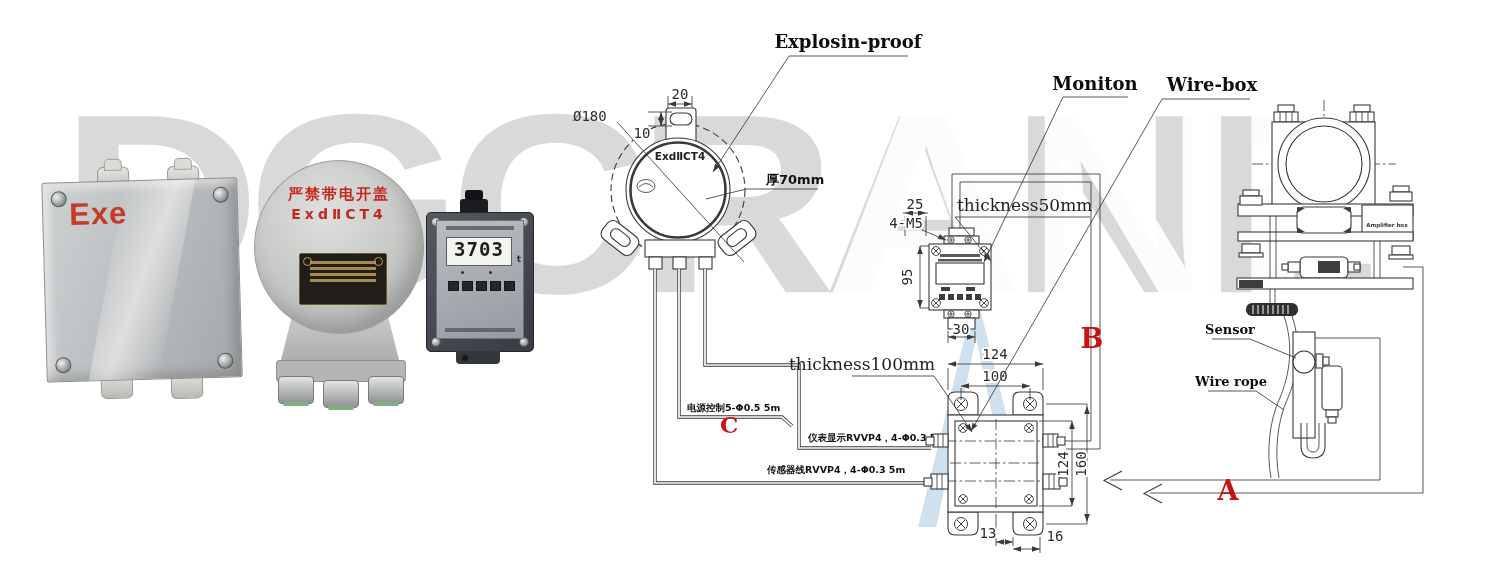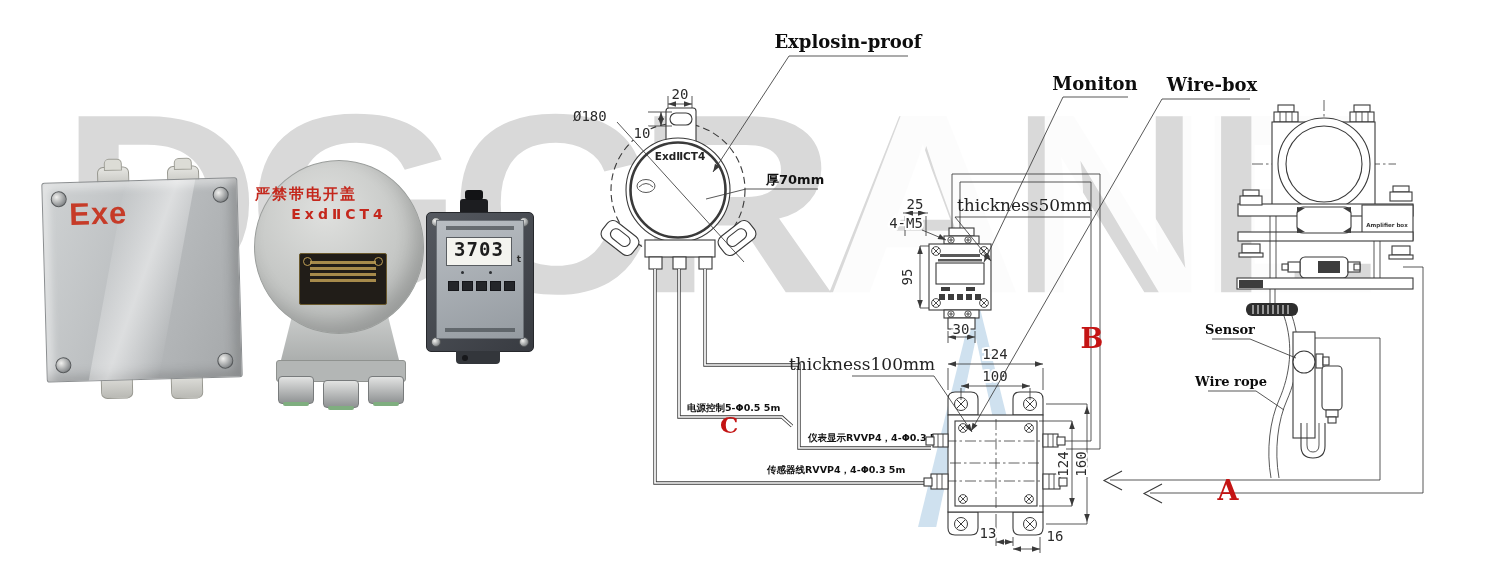--- a/index.html
+++ b/index.html
@@ -44,21 +44,21 @@
   .gb1{left:60px;bottom:-4px;height:26px}.gb2{left:130px;bottom:-6px;height:26px}
 
   .p2{left:252px;top:160px;width:176px;height:242px}
   .p2-neck{position:absolute;left:28px;top:156px;width:120px;height:48px;z-index:1;
       background:linear-gradient(#c9cbca,#a9acab);clip-path:polygon(10% 0,90% 0,100% 100%,0 100%)}
   .p2-gblock{position:absolute;left:24px;top:200px;width:128px;height:20px;z-index:1;
       background:#b3b6b5;border:1px solid #8f928f;border-radius:3px}
   .p2-circle{position:absolute;left:2px;top:0;width:168px;height:172px;border-radius:50%;z-index:2;
       background:radial-gradient(circle at 42% 30%,#dfe0de,#c4c6c4 55%,#a8abaa);
       border:1px solid #9a9d9b;box-shadow:inset -9px -11px 18px rgba(0,0,0,.16)}
-  .p2-warn{position:absolute;width:100%;top:24px;text-align:left;
+  .p2-warn{position:absolute;width:100%;top:24px;text-align:center;
       font:bold 15px "DejaVu Sans",sans-serif;color:#c4271c;letter-spacing:2px}
   .p2-rating{position:absolute;width:100%;top:45px;text-align:center;
       font:bold 14px "DejaVu Sans",sans-serif;color:#c4271c;letter-spacing:4px}
   .p2-plate{position:absolute;left:44px;top:92px;width:80px;height:44px;background:#211d18;
       border:1px solid #6b5a2e;border-radius:2px;padding:4px 3px 2px}
   .p2-plate i{display:block;height:3px;margin:3px 7px;background:#bd9e55;opacity:.85}
   .p2-plate::before,.p2-plate::after{content:"";position:absolute;top:3px;width:7px;height:7px;
       border:1px solid #bd9e55;border-radius:50%}
   .p2-plate::before{left:3px}.p2-plate::after{right:3px}
   .p2g{position:absolute;top:216px;width:34px;height:26px;z-index:2;

